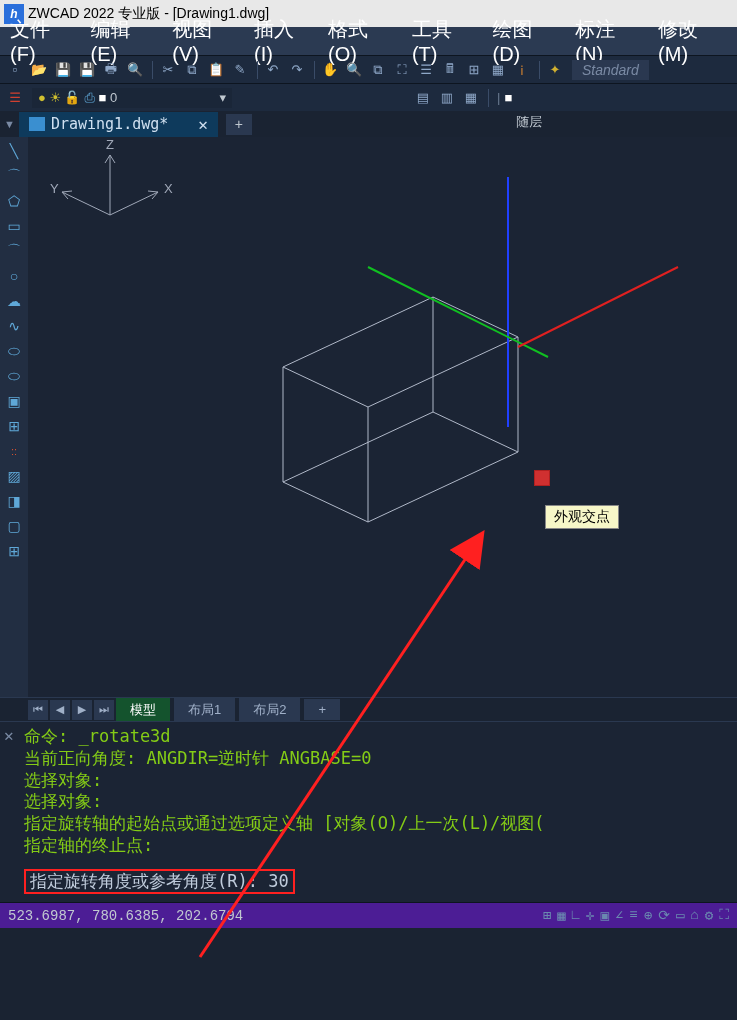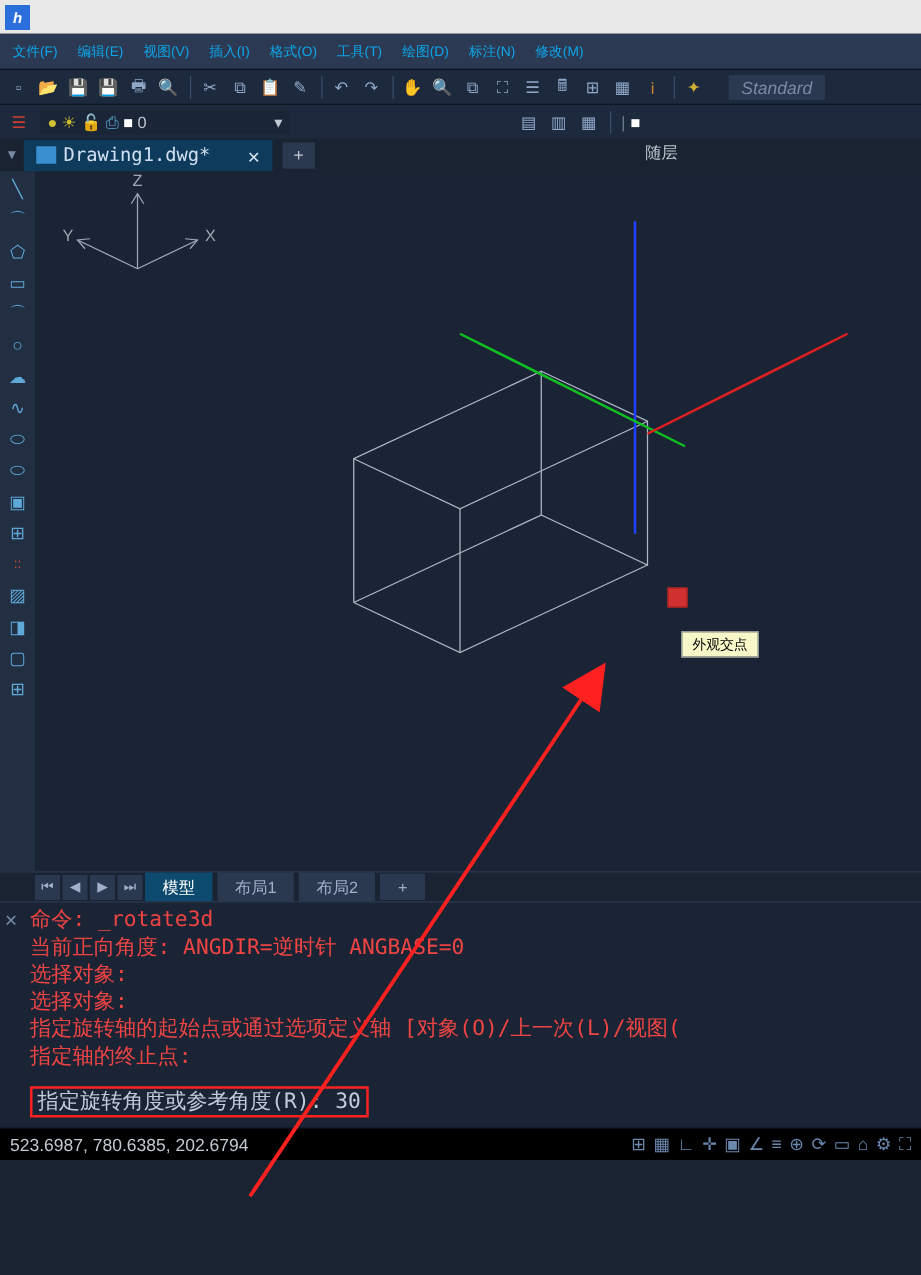--- a/index.html
+++ b/index.html
@@ -13,31 +13,31 @@
 }
 .title-bar {
   height:27px; background:#e8e8e8;
   display:flex; align-items:center; padding:0 4px;
   color:#000; font-size:14px;
 }
 .title-bar .logo { width:20px; height:20px; background:#2a6fdb; display:flex; align-items:center; justify-content:center; margin-right:4px; font-size:12px; color:#fff; font-style:italic; font-weight:bold;}
 .menu-bar {
   height:28px; background:#2b3a52;
   display:flex; align-items:center; padding:0 2px;
-  font-size:11px; color:#0ea5e9;
+  font-size:20px; color:#ffffff;
 }
 .menu-bar .menu-item { padding:4px 8px; cursor:pointer; }
 .toolbar-row {
   height:28px; background:#1d2a3e;
   display:flex; align-items:center; padding:0 4px;
   border-top:1px solid #0d1520;
 }
 .tb-btn { width:22px; height:22px; display:flex; align-items:center; justify-content:center; margin-right:2px; color:#8fa8c8; font-size:13px; cursor:pointer;}
 .tb-sep { width:1px; height:18px; background:#3a4c68; margin:0 4px;}
-.std-box { background:#2a3850; color:#7a8aa4; padding:2px 10px; font-size:14px; font-style:italic; margin-left:15px;}
+.std-box { background:#2a3850; color:#7a8aa4; padding:2px 10px; font-size:14px; font-style:italic; margin-left:4px;}
 .layer-row {
   height:28px; background:#1d2a3e;
   display:flex; align-items:center; padding:0 4px;
   border-top:1px solid #0d1520;
 }
 .layer-combo { display:flex; align-items:center; background:#1a2638; padding:2px 6px; min-width:200px; font-size:13px; color:#c0c8d0; margin-left:4px;}
 .tabs-bar {
   height:26px; background:#1a2332;
   display:flex; align-items:center; padding:0 4px;
 }
@@ -47,54 +47,55 @@
   display:flex; align-items:center; font-family:monospace; font-size:15px;text-align:right;
 }
 .doc-tab .doc-icon { width:16px; height:14px; background:#3a8fd0; margin-right:6px; display:inline-block;}
 .doc-tab .tab-close { margin-left:30px; color:#d0e0f0; font-size:16px;}
 .plus-tab { background:#2a3850; width:26px; height:21px; display:flex; align-items:center; justify-content:center; margin-left:8px; color:#c0c8d0; font-size:14px;}
 .workspace { display:flex; height:560px; background:#1b2434; }
 .left-rail { width:28px; background:#222e42; display:flex; flex-direction:column; align-items:center; padding-top:4px; gap:5px;}
 .lr-btn { width:20px; height:20px; display:flex; align-items:center; justify-content:center; color:#5fa8d8; font-size:14px;}
 .viewport { flex:1; position:relative; overflow:hidden;}
 .viewport svg { position:absolute; top:0; left:0; }
-.tooltip { position:absolute; top:368px; left:517px; background:#f7f7c8; color:#000; padding:2px 8px; font-size:11px; border:1px solid #888;}
+.tooltip { position:absolute; top:368px; left:517px; background:#f7f7c8; color:#000; padding:2px 8px; font-size:14px; border:1px solid #888;}
 .red-marker { position:absolute; top:333px; left:506px; width:16px; height:16px; background:#d03030; border:1px solid #b02020;}
 .layout-tabs {
   height:24px; background:#1a2332; display:flex; align-items:center; border-top:1px solid #2a3850;
 }
 .nav-btn { width:20px; height:20px; display:flex; align-items:center; justify-content:center; background:#2a3850; margin-right:2px; color:#a0b0c8; font-size:11px;}
 .lt-tab { padding:3px 14px; background:#2a3850; color:#a0b0c8; margin-right:4px; font-size:13px;}
-.lt-tab.active { background:#0c4a6e; color:#fff; }
+.lt-tab.active { background:#14532d; color:#fff; }
 .cmd-panel {
   background:#1b2434; border-top:1px solid #2a3850;
   font-size:17px; color:#a8b4c8; font-family:"SimSun","Microsoft YaHei",monospace;
   padding:4px 10px 8px 24px; line-height:1.28; position:relative;
 }
 .cmd-close { position:absolute; left:4px; top:4px; color:#7a8aa4; font-size:16px;}
 .cmd-input-row {
   border:2px solid #ff2020;
   display:inline-block; padding:0 4px; margin-top:12px;
   font-size:17px; color:#c0ccdc;
 }
 .status-bar {
-  display:flex; align-items:center; height:26px; background:#000000; padding:0 8px;
-  font-size:14px; color:#c0c8d0; font-family:Liberation Sans, sans-serif;
+  display:flex; align-items:center; height:26px; background:#4c1d95; padding:0 8px;
+  font-size:14px; color:#c0c8d0; font-family:Liberation Mono, monospace;
   border-top:1px solid #0d1520;
 }
 .status-icons { margin-left:auto; display:flex; gap:6px; }
 .status-icons span { color:#6a88b0; font-size:14px;}
 .arrow-svg { position:absolute; top:135px; left:0; pointer-events:none; z-index:50;}
-.follow-text { color:#ef4444; }
+.follow-text { color:#84cc16; }
 </style>
 </head>
 <body>
 
 <div class="title-bar">
   <span class="logo">h</span>
+  <span>ZWCAD 2022 专业版 - [Drawing1.dwg]</span>
 </div>
 
 <div class="menu-bar">
   <div class="menu-item"><span>文件(F)</span></div>
   <div class="menu-item"><span>编辑(E)</span></div>
   <div class="menu-item"><span>视图(V)</span></div>
   <div class="menu-item"><span>插入(I)</span></div>
   <div class="menu-item"><span>格式(O)</span></div>
   <div class="menu-item"><span>工具(T)</span></div>
   <div class="menu-item"><span>绘图(D)</span></div>

